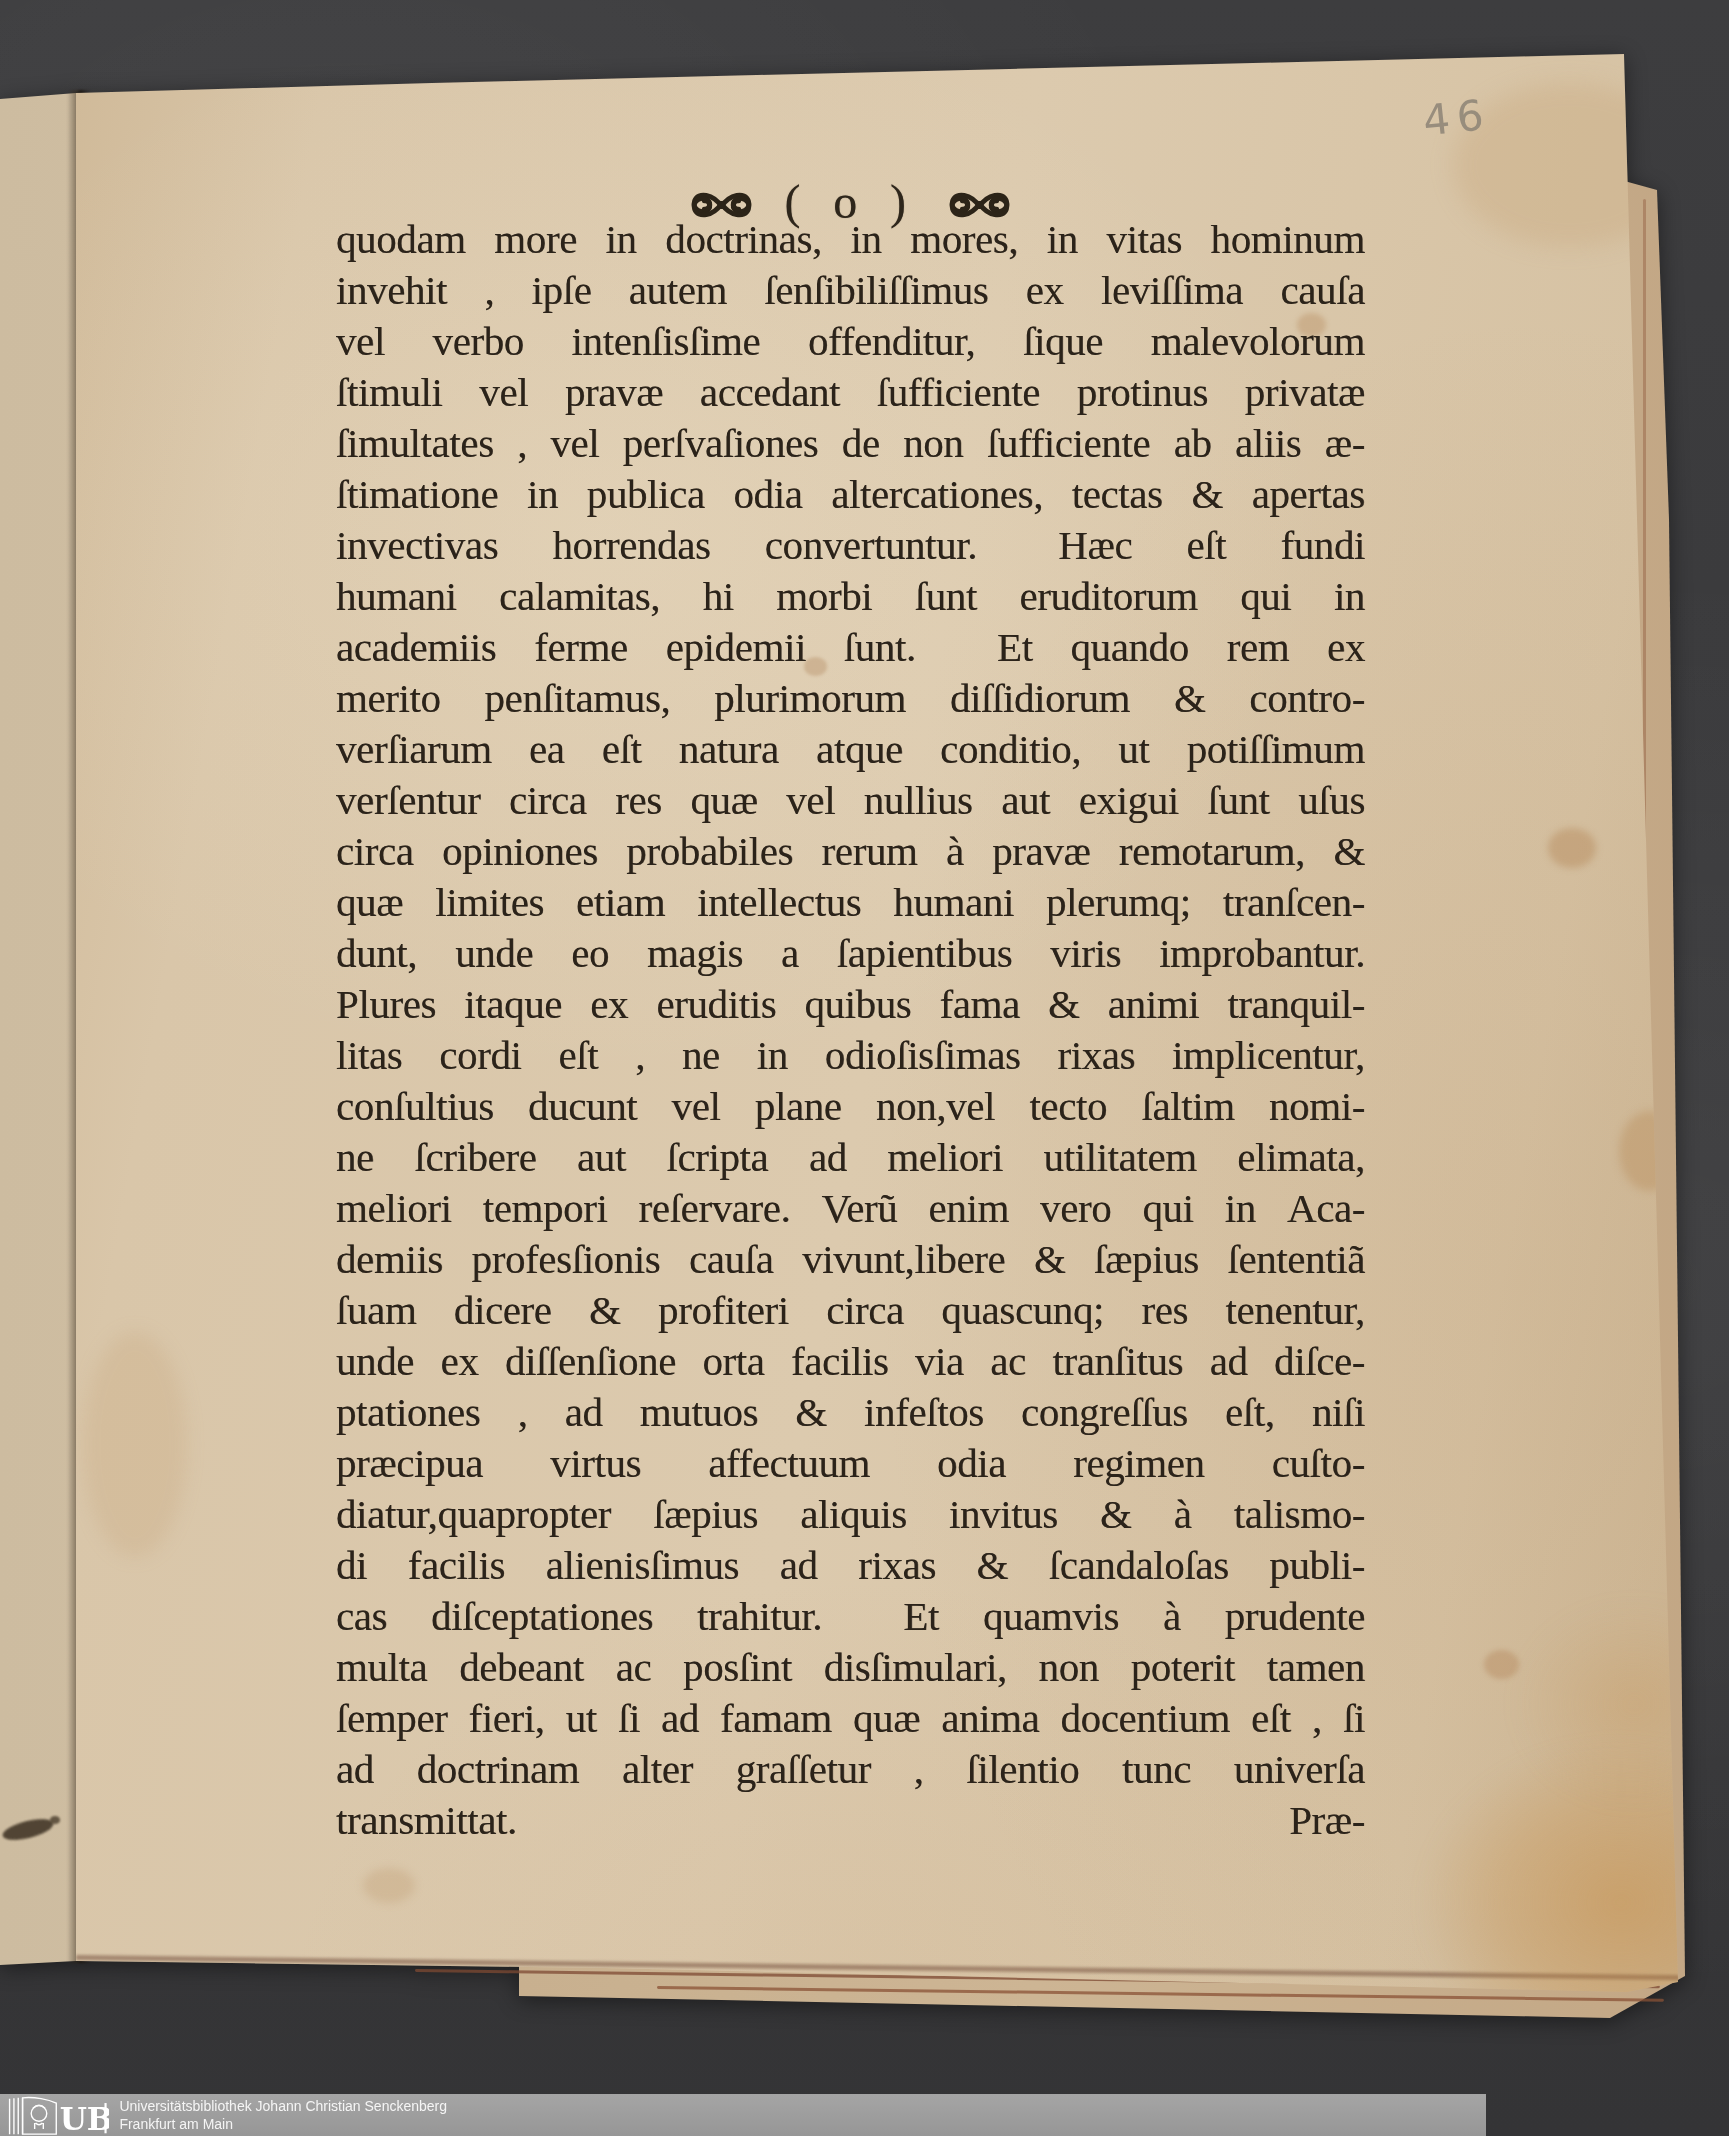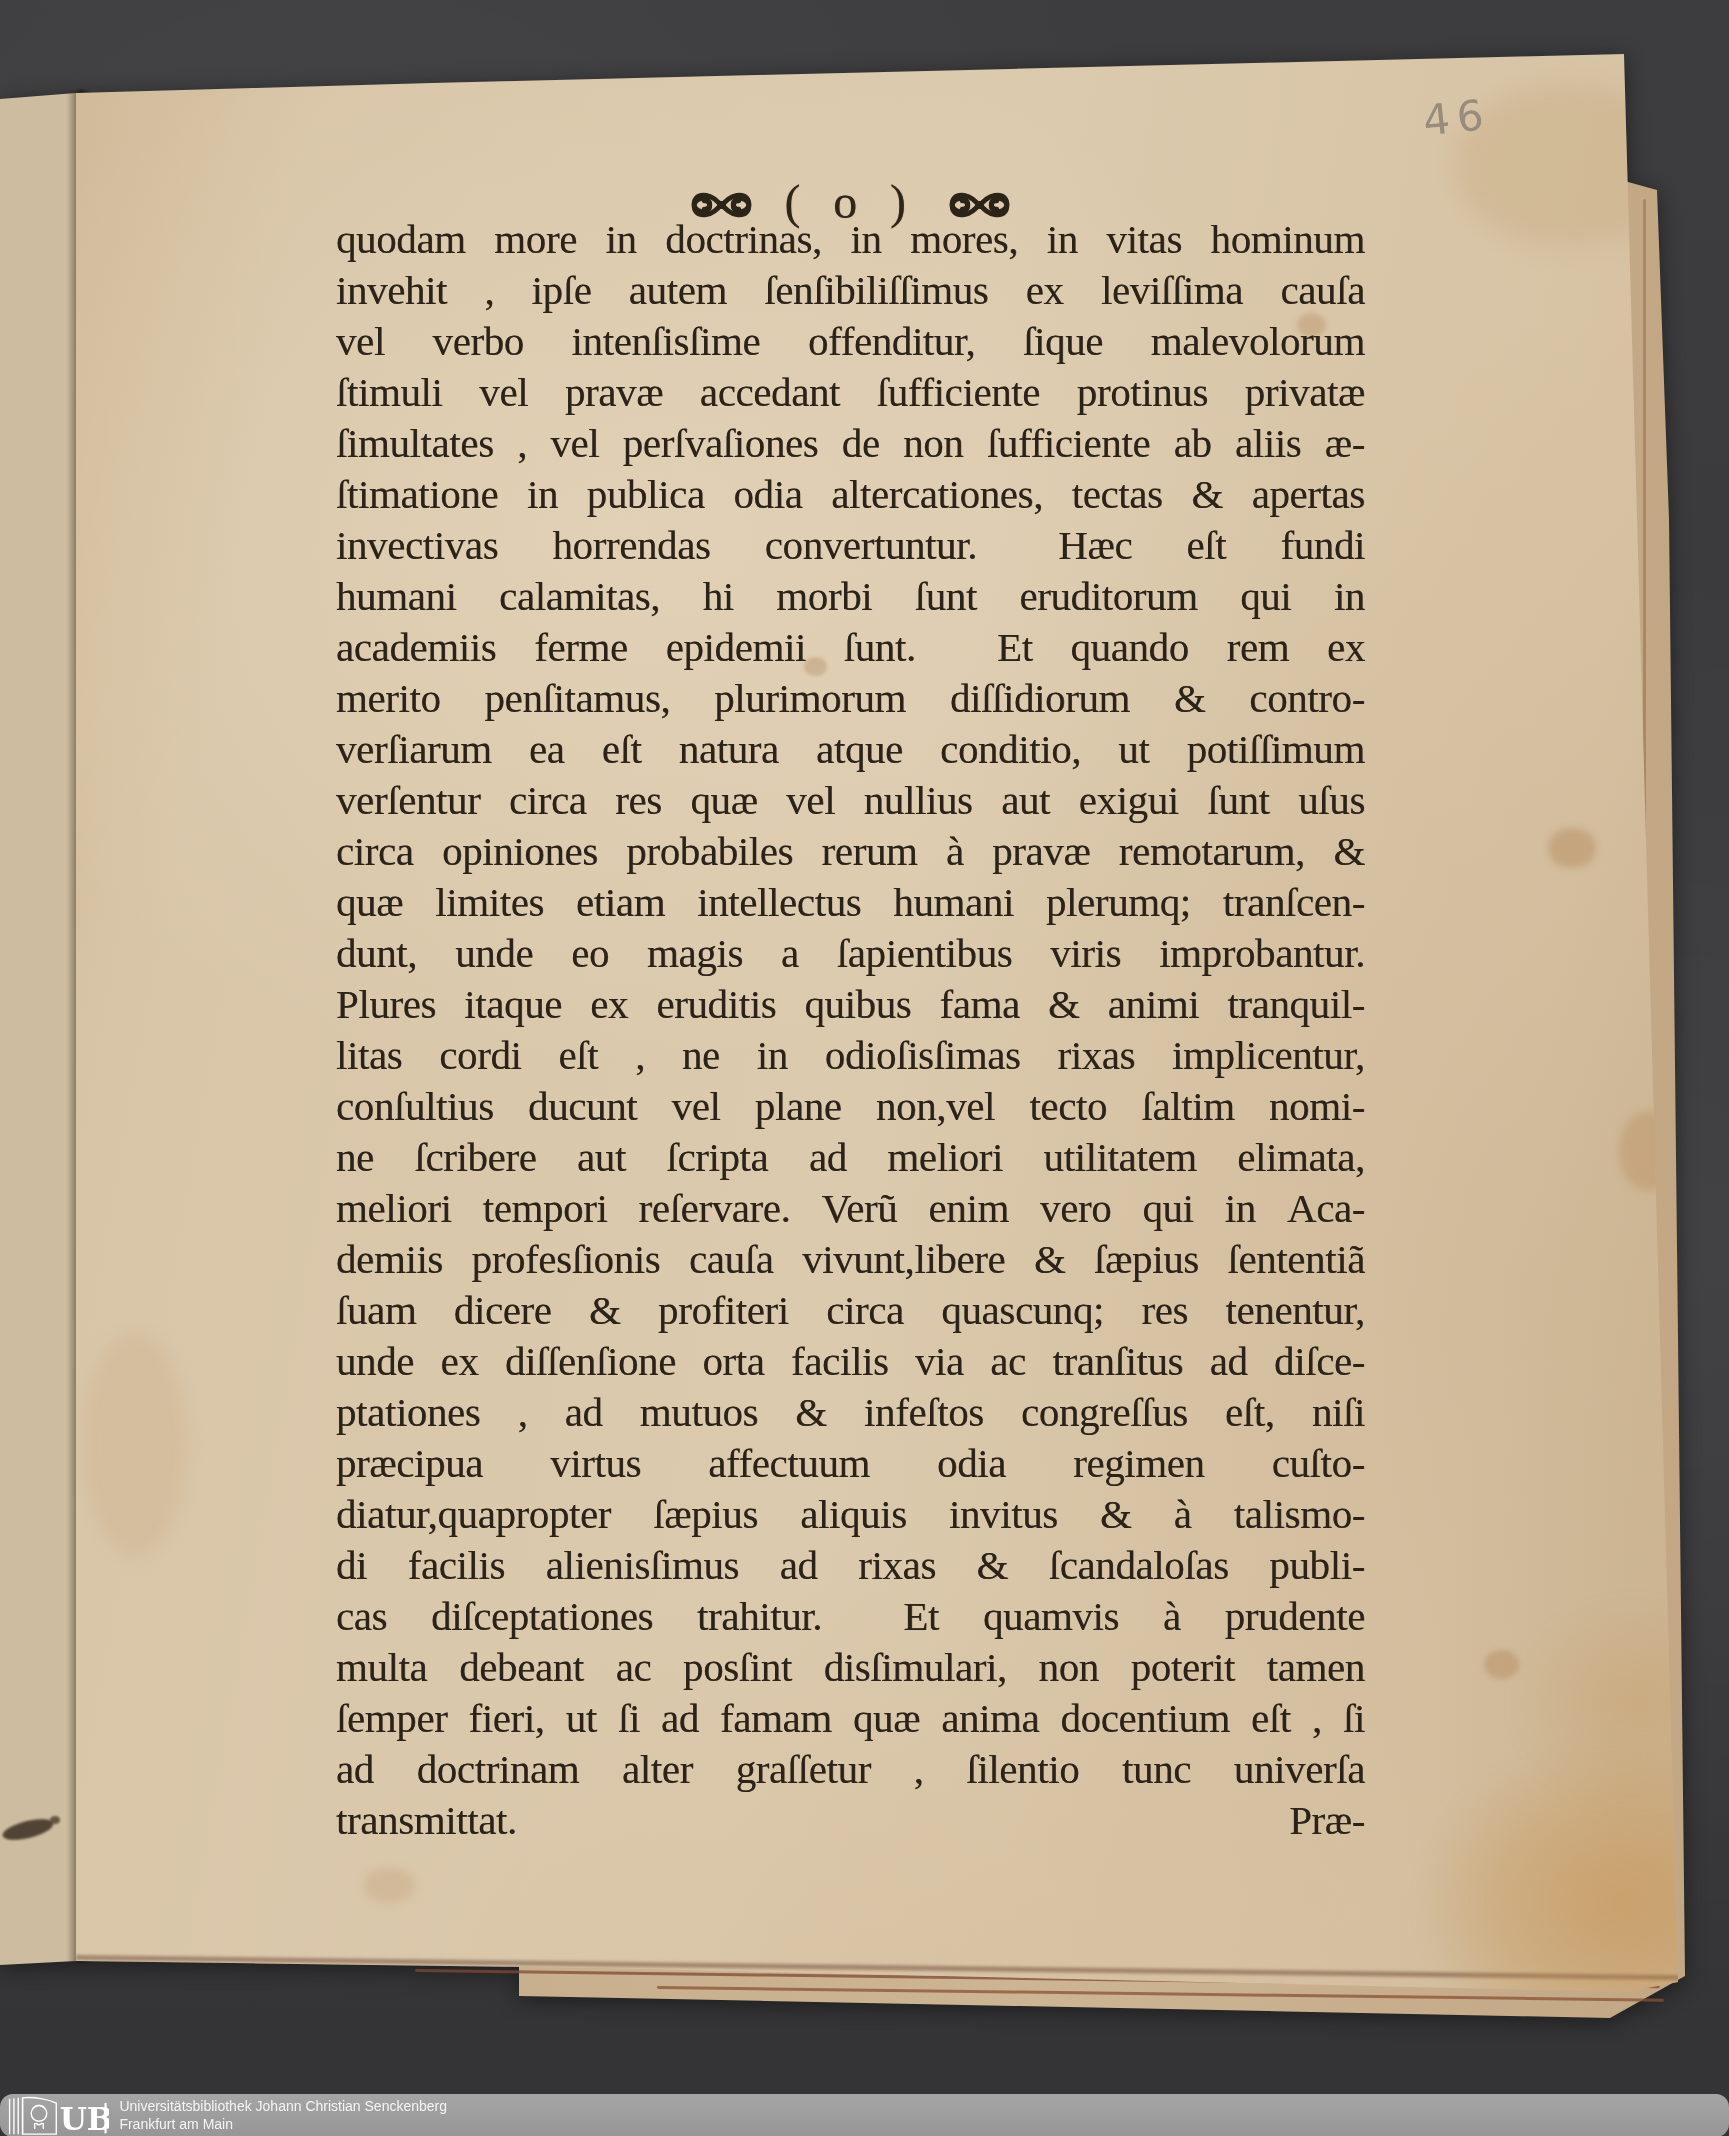--- a/index.html
+++ b/index.html
@@ -92,23 +92,23 @@
   .text-block{position:absolute;left:336px;top:215px;width:1029px;}
   .text-line{
     display:flex;justify-content:space-between;align-items:flex-start;
     height:51px;white-space:pre;
     font-size:41px;letter-spacing:-0.4px;color:#2b231a;
     text-shadow:0.3px 0.3px 0.6px rgba(43,35,26,0.55);
   }
   .text-line span{display:inline-block;}
 
   .footer-bar{
-    position:absolute;left:0;bottom:0;width:1729px;height:43px;
+    position:absolute;left:0;bottom:0;width:1486px;height:43px;
     background:linear-gradient(180deg,#a5a5a5,#969696);
-    display:flex;align-items:center;border-radius:13px;
+    display:flex;align-items:center;
   }
   .ub-logo{margin-left:7px;flex:0 0 auto;}
   .footer-text{margin-left:10.4px;font-family:Liberation Sans, sans-serif;
     font-size:14px;line-height:17.3px;color:#f5f5f5;}
 </style>
 </head>
 <body>
 
 <div class="backdrop">
   <div class="book">

